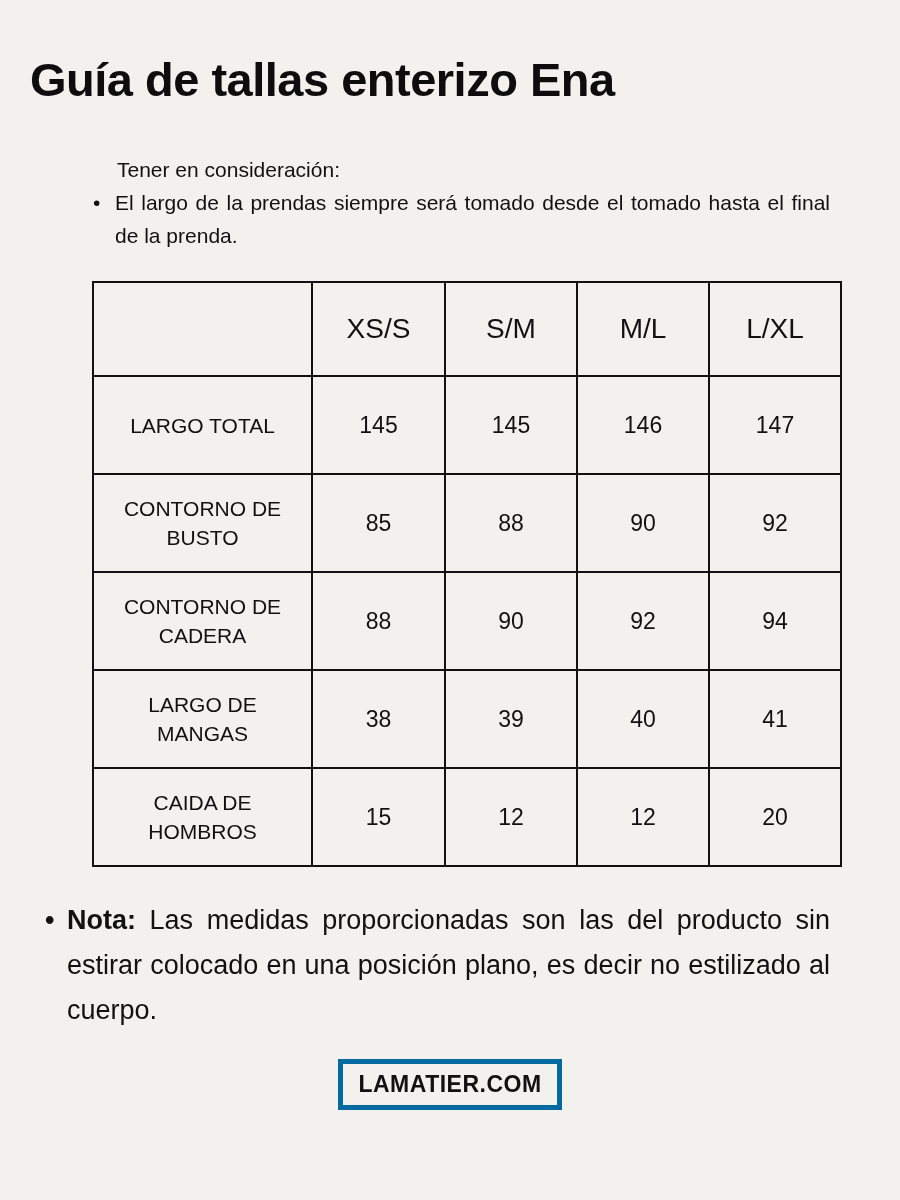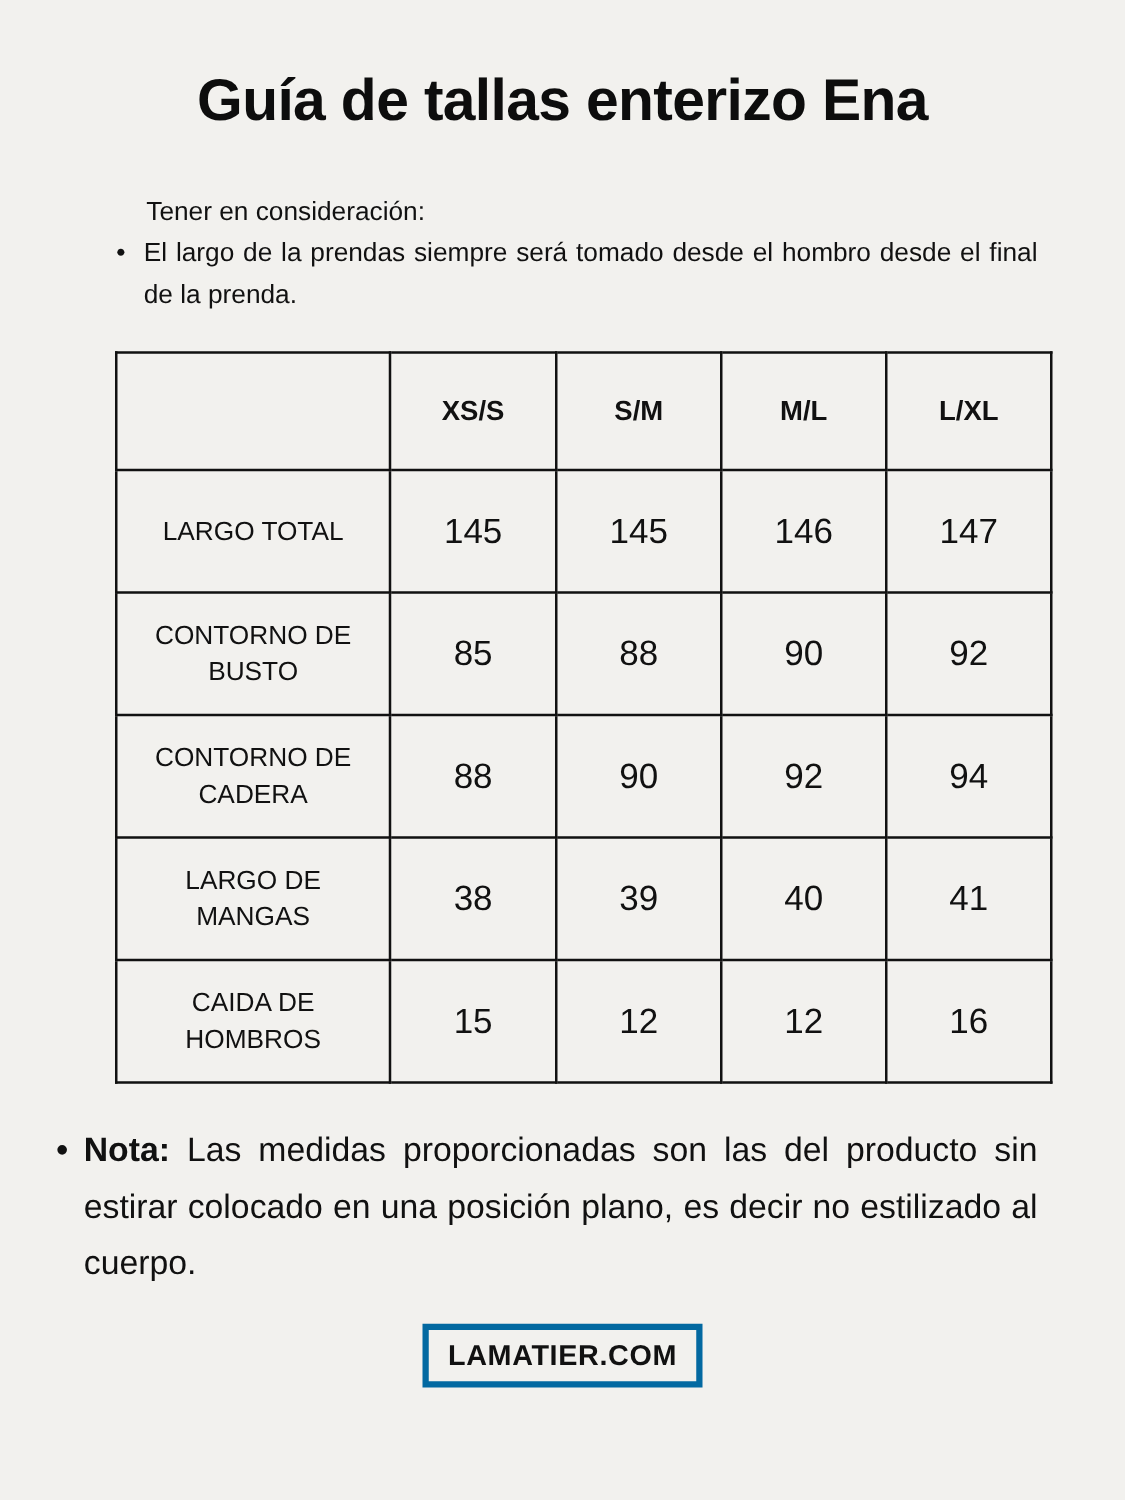--- a/index.html
+++ b/index.html
@@ -6,21 +6,20 @@
   body {
     width: 900px;
     height: 1200px;
     background: #f2f1ee;
     color: #111;
     font-family: "Liberation Sans", sans-serif;
     overflow: hidden;
   }
   .page-title {
     margin: 52px 30px 16px 30px;
-    text-align: center;
     font-size: 47px;
     font-weight: bold;
     letter-spacing: -0.5px;
     color: #0d0d0d;
   }
   .intro {
     margin: 46px 70px 0 115px;
     font-size: 21px;
     line-height: 33px;
   }
@@ -43,30 +42,30 @@
     table-layout: fixed;
   }
   .size-table th, .size-table td {
     border: 2px solid #111;
     text-align: center;
     vertical-align: middle;
     background: #f2f1ee;
   }
   .size-table thead th {
     height: 90px;
-    font-weight: bold;
-    font-size: 22px;
+    font-weight: normal;
+    font-size: 28px;
   }
   .size-table tbody tr { height: 98px; }
   .row-label {
     font-size: 21px;
     line-height: 29px;
     padding: 0 28px;
   }
-  .cell-val { font-size: 28px; }
+  .cell-val { font-size: 23px; }
   .note {
     position: relative;
     margin: 31px 70px 0 67px;
     font-size: 27px;
     line-height: 45px;
     text-align: justify;
   }
   .note::before {
     content: "\2022";
     position: absolute;
@@ -86,21 +85,21 @@
   }
 </style>
 </head>
 <body>
 
 <h1 class="page-title">Guía de tallas enterizo Ena</h1>
 
 <div class="intro">
   <p class="intro-heading">Tener en consideración:</p>
   <ul class="bullet-list">
-    <li class="bullet-item">El largo de la prendas siempre será tomado desde el hombro desde el final de la prenda.</li>
+    <li class="bullet-item">El largo de la prendas siempre será tomado desde el tomado hasta el final de la prenda.</li>
   </ul>
 </div>
 
 <table class="size-table">
   <colgroup>
     <col style="width:219px">
     <col style="width:133px">
     <col style="width:132px">
     <col style="width:132px">
     <col style="width:132px">
@@ -141,21 +140,21 @@
       <td class="cell-val">38</td>
       <td class="cell-val">39</td>
       <td class="cell-val">40</td>
       <td class="cell-val">41</td>
     </tr>
     <tr>
       <td class="row-label">CAIDA DE HOMBROS</td>
       <td class="cell-val">15</td>
       <td class="cell-val">12</td>
       <td class="cell-val">12</td>
-      <td class="cell-val">16</td>
+      <td class="cell-val">20</td>
     </tr>
   </tbody>
 </table>
 
 <p class="note"><span class="note-label">Nota:</span><span> Las medidas proporcionadas son las del producto sin estirar colocado en una posición plano, es decir no estilizado al cuerpo.</span></p>
 
 <div class="footer">
   <span class="brand-box">LAMATIER.COM</span>
 </div>
 

